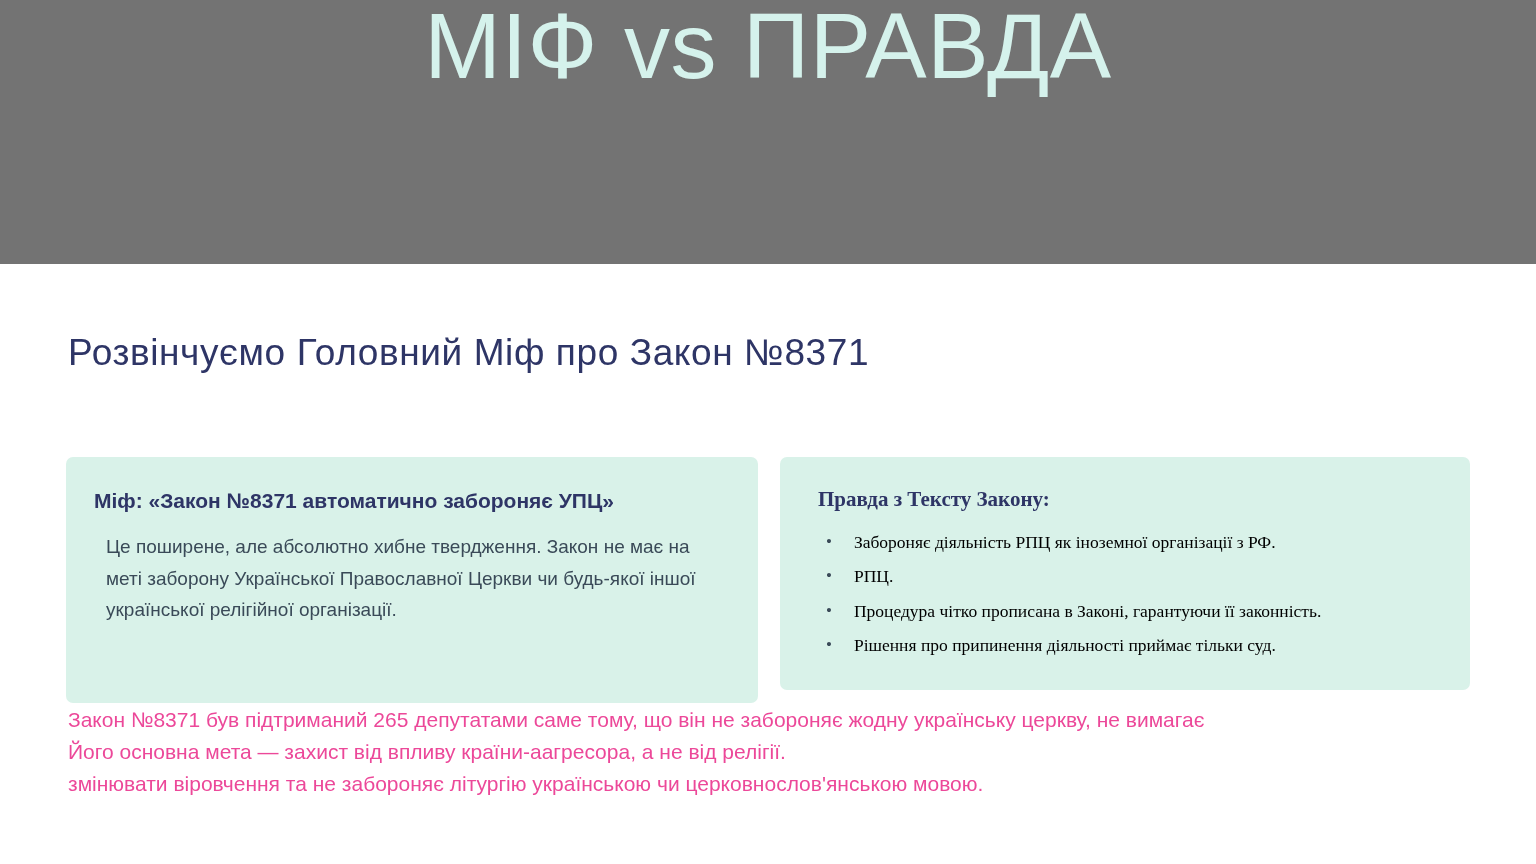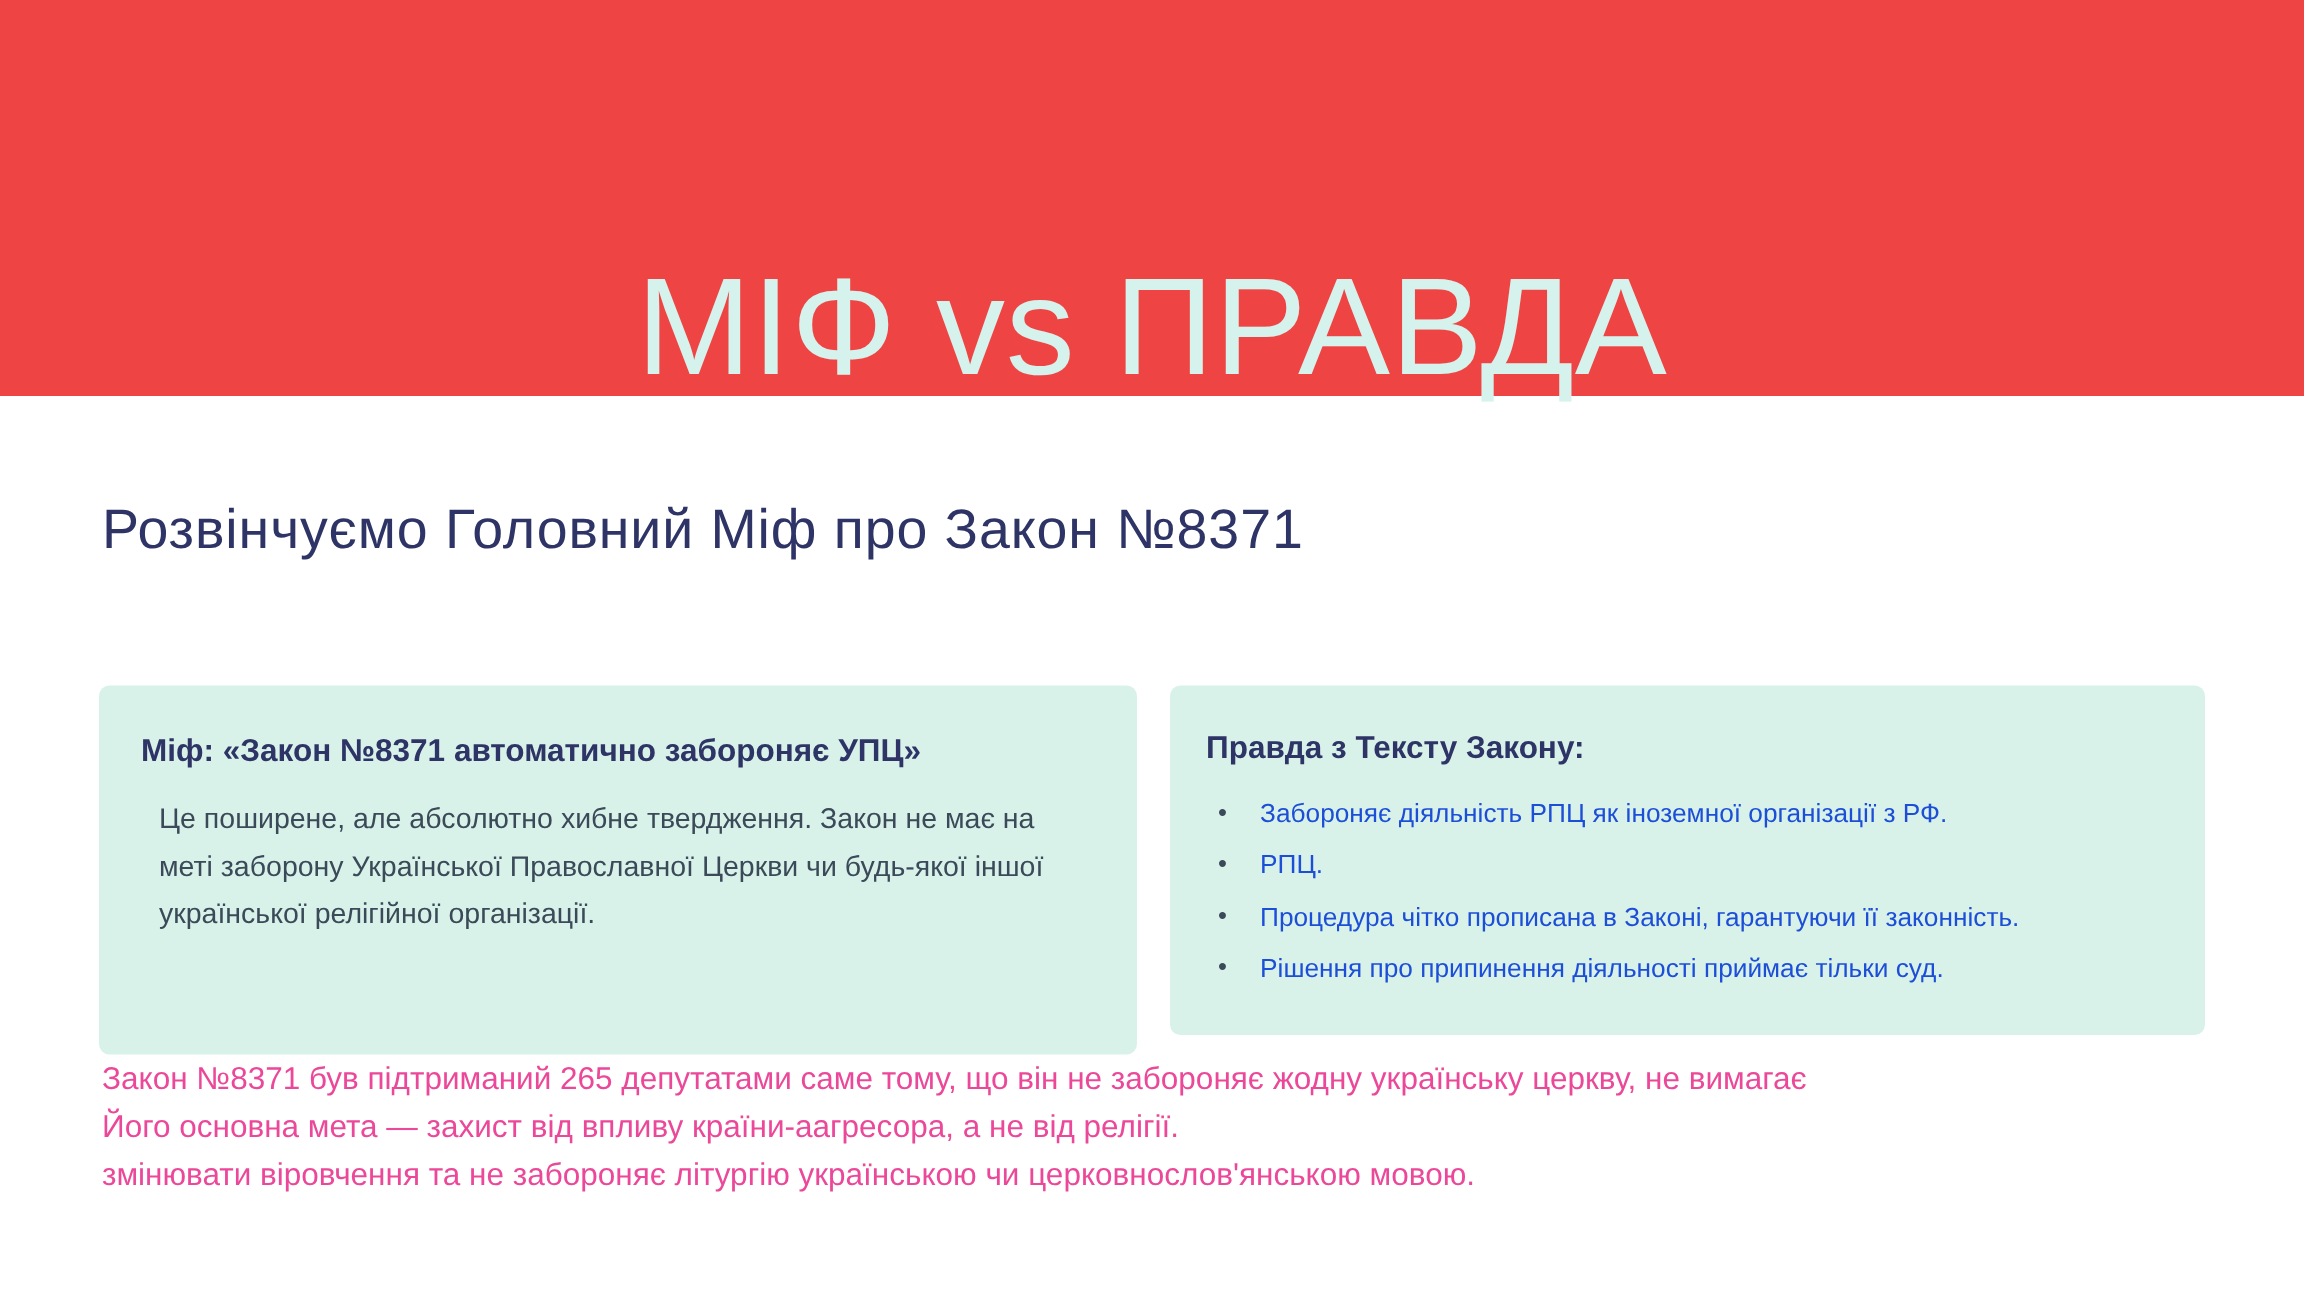--- a/index.html
+++ b/index.html
@@ -20,23 +20,23 @@
     background: #ffffff;
     box-sizing: border-box;
   }
   
   .title-banner {
     position: absolute;
     left: 0;
     top: 0;
     width: 1536px;
     height: 264px;
-    background: #ef4444;
+    background: #737373;
     display: flex;
-    align-items: flex-end;
+    align-items: flex-start;
     justify-content: center;
   }
   .title-text {
     color: #d5f2ec;
     font-size: 92px;
     line-height: 1.0;
     font-weight: 400;
     letter-spacing: 0.5px;
     text-align: center;
     white-space: nowrap;
@@ -70,21 +70,22 @@
     box-sizing: border-box;
   }
   .card-myth {
     width: 702px;
     min-height: 246px;
     padding: 30px 28px 26px 28px;
   }
   .card-truth {
     width: 700px;
     min-height: 232px;
-    padding: 28px 26px 24px 24px;
+    padding: 28px 26px 24px 38px;
+    font-family: Liberation Serif, serif;
   }
   .card-heading {
     color: #2e3566;
     font-size: 21px;
     font-weight: bold;
     line-height: 1.35;
     margin: 0 0 16px 0;
   }
   .card-body {
     color: #3a4a58;
@@ -92,21 +93,21 @@
     line-height: 1.65;
     margin: 12px;
   }
   .bullets {
     margin: 0;
     padding: 0;
     list-style: none;
   }
   .bullets li {
     position: relative;
-    color: #1d4ed8;
+    color: #000000;
     font-size: 17.5px;
     line-height: 1.55;
     padding-left: 36px;
     margin-bottom: 7px;
     white-space: nowrap;
   }
   .bullets li::before {
     content: "\2022";
     position: absolute;
     left: 8px;

